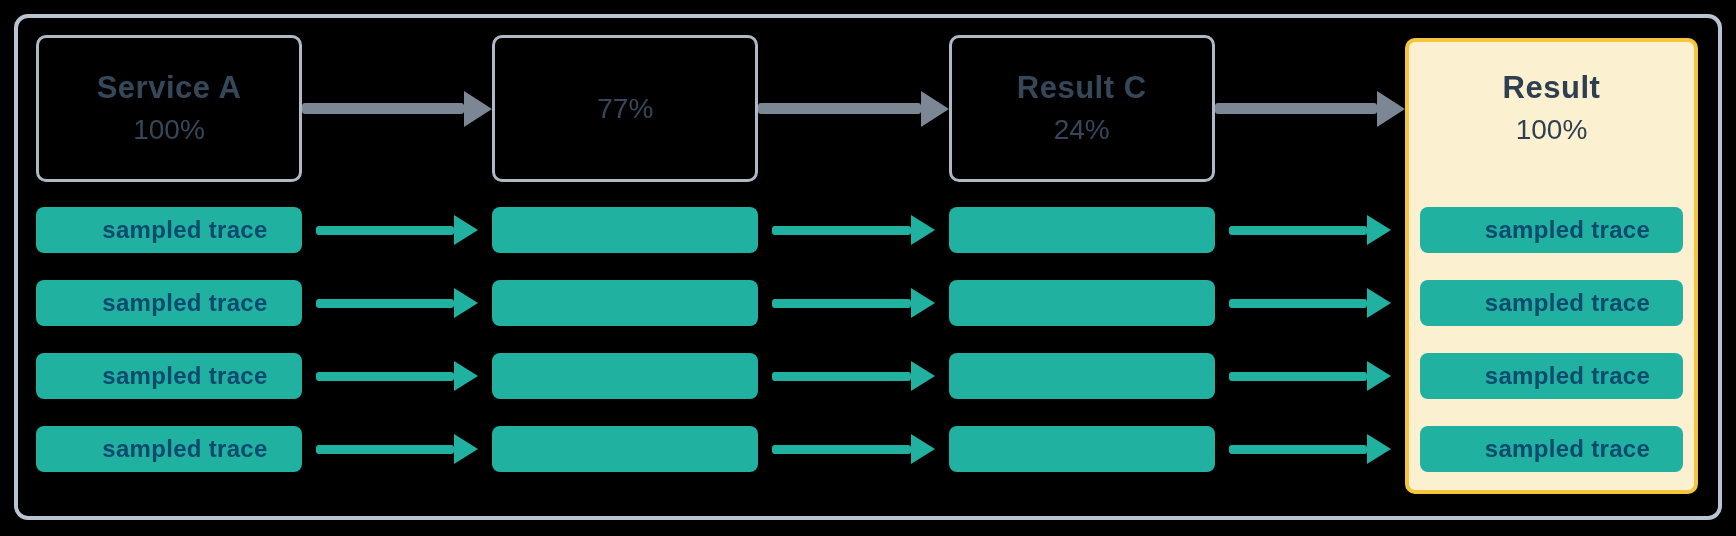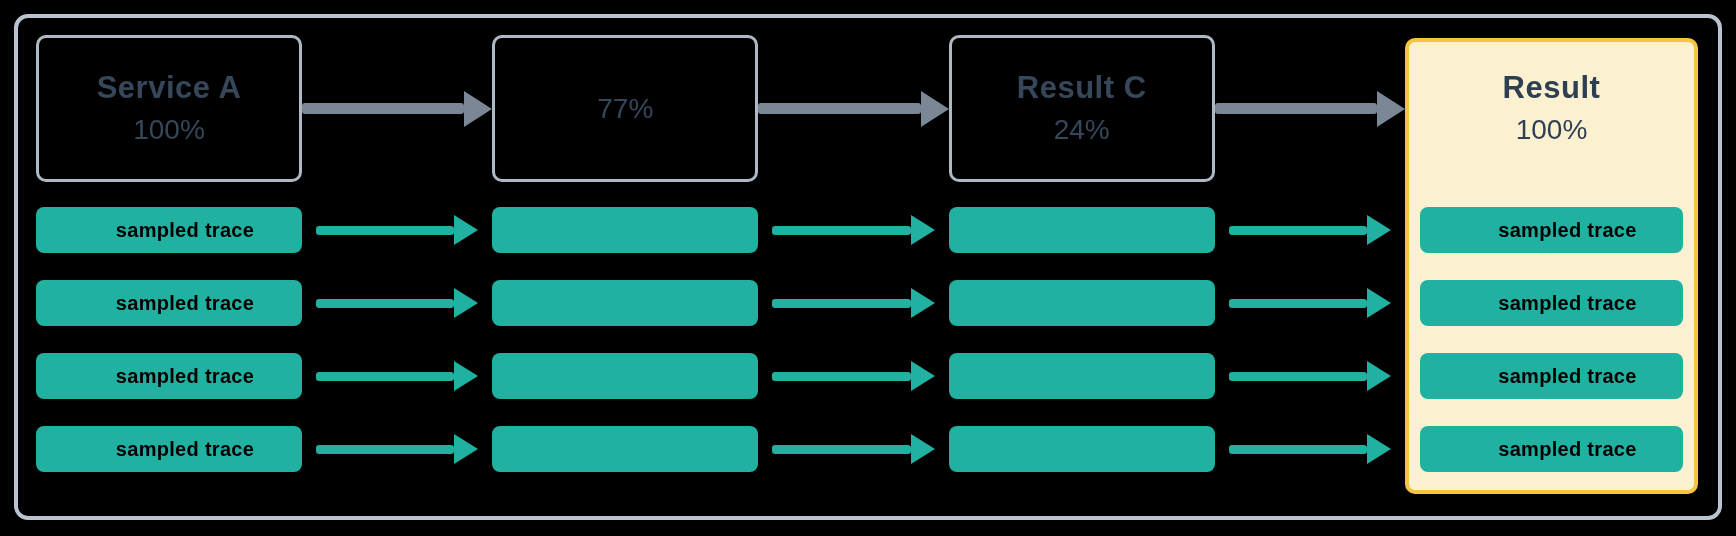--- a/index.html
+++ b/index.html
@@ -89,22 +89,22 @@
     display: flex;
     align-items: center;
     justify-content: center;
     position: relative;
     z-index: 1;
   }
   .trace-bar.first {
     margin-top: 25px;
   }
   .trace-label {
-    color: #000000;
-    font-size: 20px;
+    color: #0c4a6e;
+    font-size: 24px;
     font-weight: bold;
     letter-spacing: 0.3px;
     margin-left: 32px;
   }
   .result .trace-bar {
     margin-left: 15px;
     margin-right: 15px;
   }
   .result-bg {
     position: absolute;

